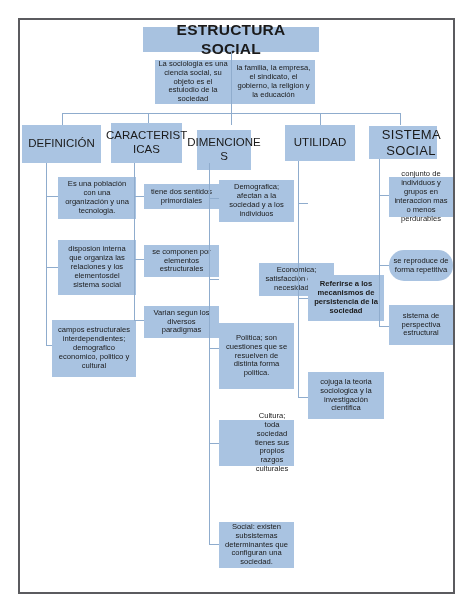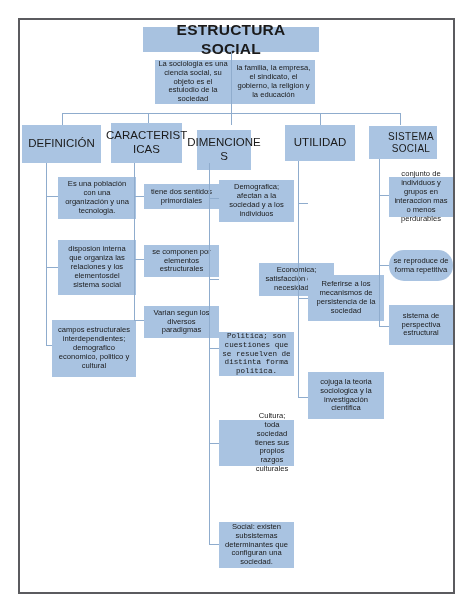--- a/index.html
+++ b/index.html
@@ -42,21 +42,21 @@
     letter-spacing:.2px;
   }
   .sub{
     font-size:7.6px;
     background:#a9c3e1;
   }
   .header{
     font-size:11.5px;
     background:#aac4e2;
   }
-  .header.small{font-size:10px;letter-spacing:.3px;padding-left:19px;}
+  .header.small{font-size:13px;letter-spacing:.3px;padding-left:19px;}
   .leaf{
     font-size:7.6px;
     background:#a9c3e1;
   }
   
   .ln{position:absolute;background:#8faccd;}
   .vl{width:1px;}
   .hl{height:1px;}
 </style>
 </head>
@@ -107,30 +107,30 @@
 
   <div class="ln vl" style="left:209px;top:163px;height:381px;"></div>
   <div class="ln hl" style="left:209px;top:198px;width:10px;"></div>
   <div class="ln hl" style="left:209px;top:279px;width:10px;"></div>
   <div class="ln hl" style="left:209px;top:348px;width:10px;"></div>
   <div class="ln hl" style="left:209px;top:443px;width:10px;"></div>
   <div class="ln hl" style="left:209px;top:544px;width:10px;"></div>
 
   <div class="node leaf" style="left:219px;top:180px;width:75px;height:42px;">Demografica; afectan a la sociedad y a los individuos</div>
   <div class="node leaf" style="left:219px;top:263px;width:75px;height:33px;margin-left:40px;">Economica; satisfacción de las necesidades.</div>
-  <div class="node leaf" style="left:219px;top:332px;width:75px;height:44px;font-family:Liberation Mono, monospace;">Politica; son cuestiones que se resuelven de distinta forma politica.</div>
+  <div class="node leaf" style="left:219px;top:323px;width:75px;height:66px;">Politica; son cuestiones que se resuelven de distinta forma politica.</div>
   <div class="node leaf" style="left:219px;top:420px;width:75px;height:46px;padding-left:34px;">Cultura; toda sociedad tienes sus propios razgos culturales</div>
   <div class="node leaf" style="left:219px;top:522px;width:75px;height:46px;">Social: existen subsistemas determinantes que configuran una sociedad.</div>
 
   <div class="ln vl" style="left:298px;top:161px;height:237px;"></div>
   <div class="ln hl" style="left:298px;top:203px;width:10px;"></div>
   <div class="ln hl" style="left:298px;top:298px;width:10px;"></div>
   <div class="ln hl" style="left:298px;top:397px;width:10px;"></div>
 
-  <div class="node leaf" style="left:308px;top:275px;width:76px;height:46px;">Referirse a los mecanismos de persistencia de la sociedad</div>
+  <div class="node leaf" style="left:308px;top:275px;width:76px;height:46px;font-weight:bold;">Referirse a los mecanismos de persistencia de la sociedad</div>
   <div class="node leaf" style="left:308px;top:372px;width:76px;height:47px;">cojuga la teoria sociologica y la investigación cientifica</div>
 
   <div class="ln vl" style="left:379px;top:159px;height:168px;"></div>
   <div class="ln hl" style="left:379px;top:195px;width:10px;"></div>
   <div class="ln hl" style="left:379px;top:265px;width:10px;"></div>
   <div class="ln hl" style="left:379px;top:326px;width:10px;"></div>
 
   <div class="node leaf" style="left:389px;top:177px;width:64px;height:40px;">conjunto de individuos y grupos en interaccion mas o menos perdurables</div>
   <div class="node leaf" style="left:389px;top:250px;width:64px;height:31px;border-radius:15px;">se reproduce de forma repetitiva</div>
   <div class="node leaf" style="left:389px;top:305px;width:64px;height:40px;">sistema de perspectiva estructural</div>

